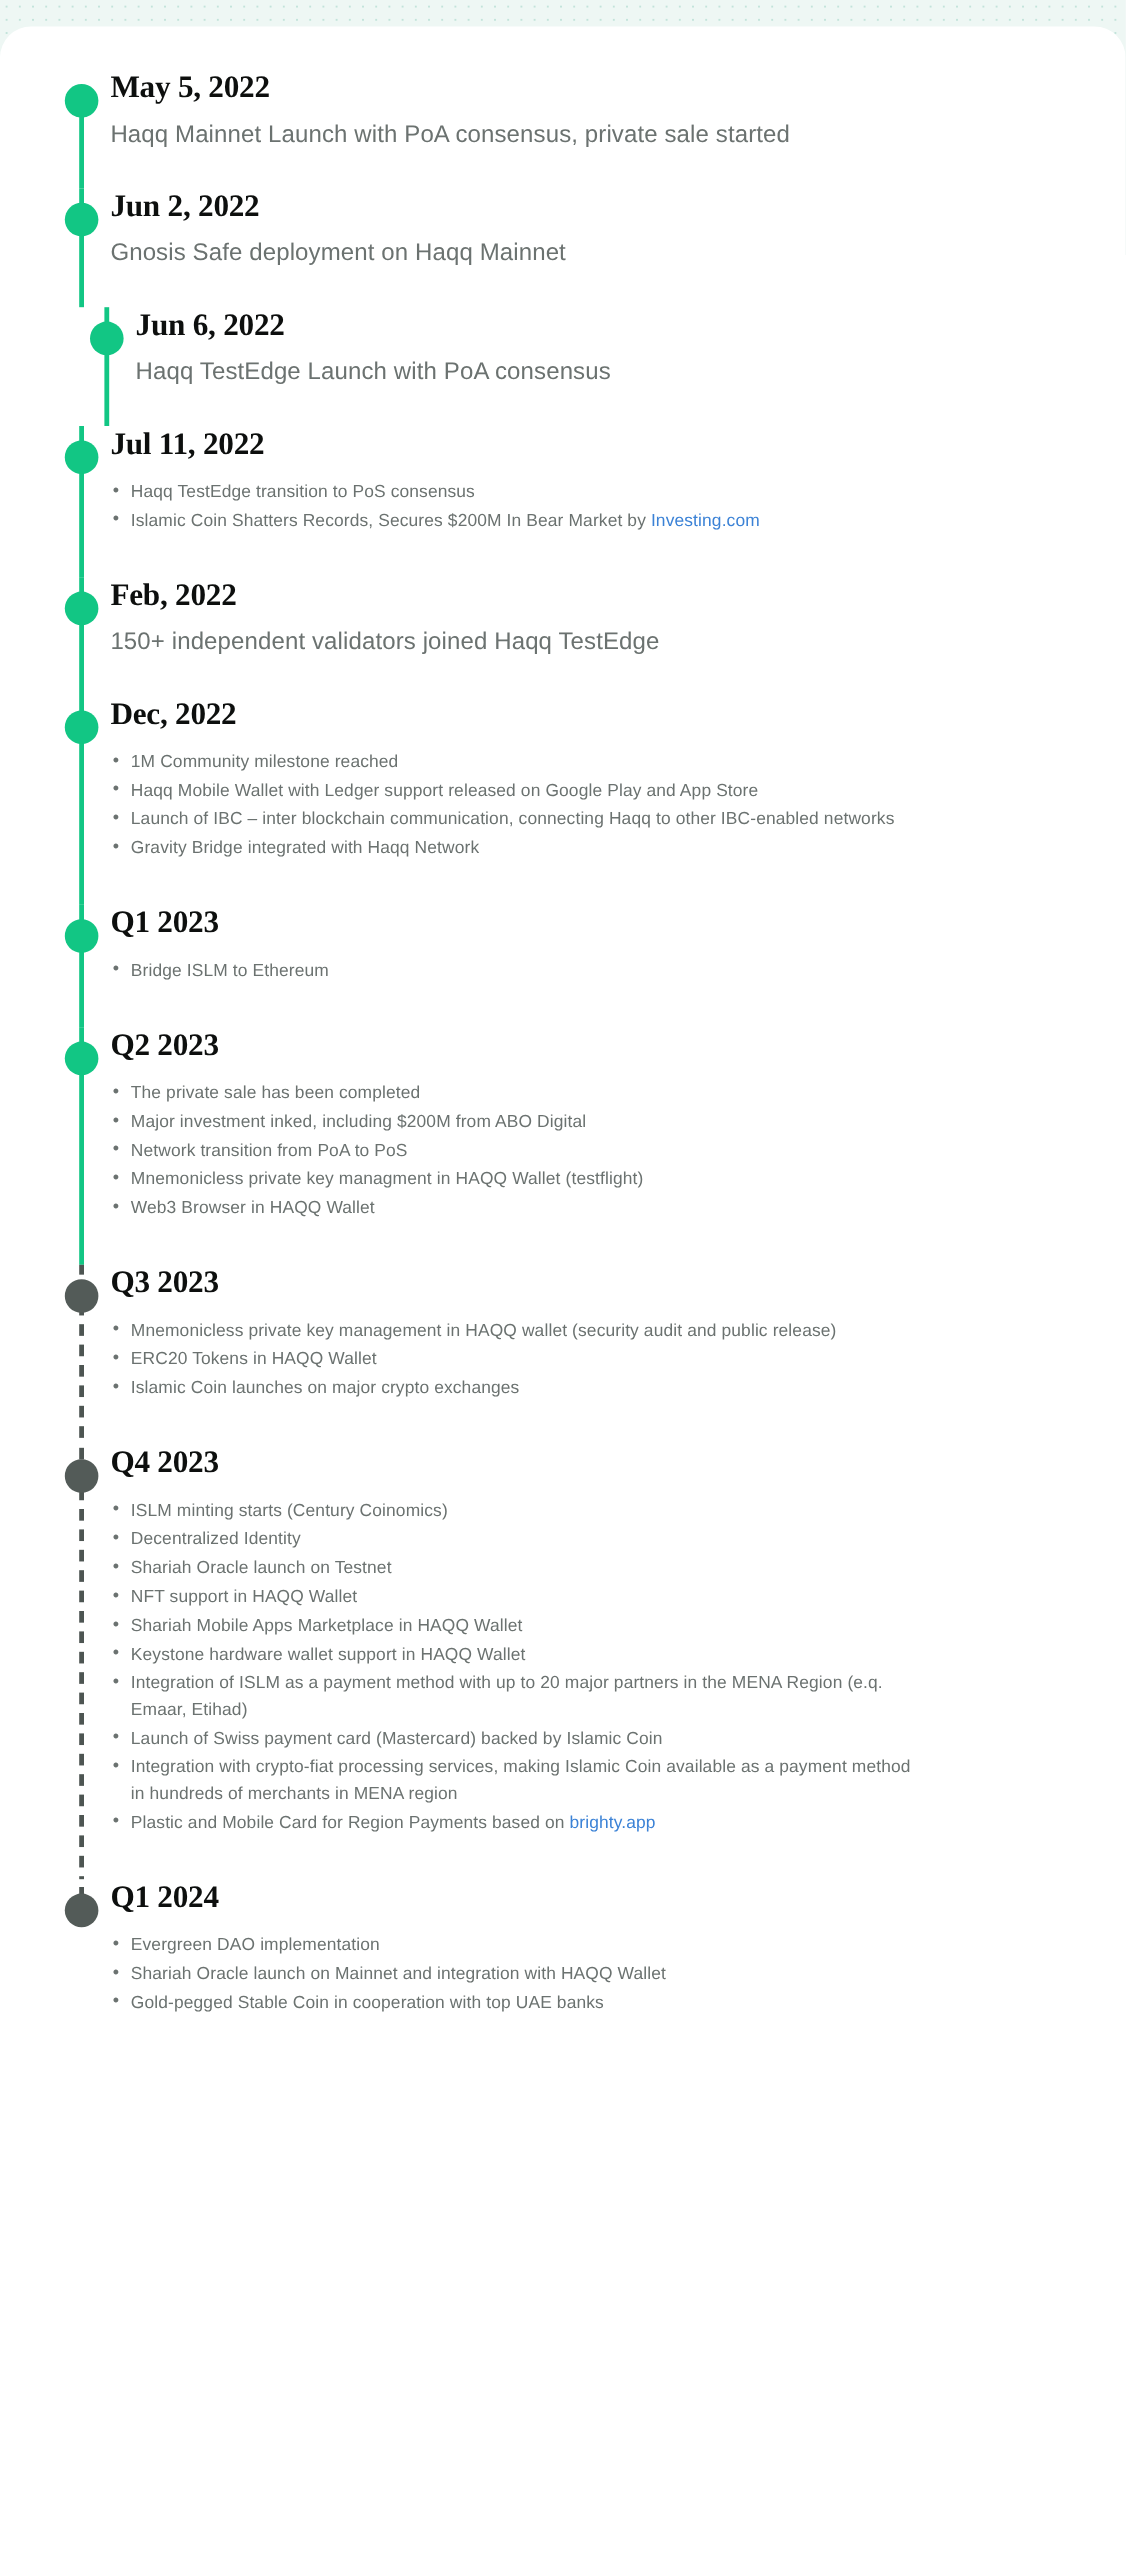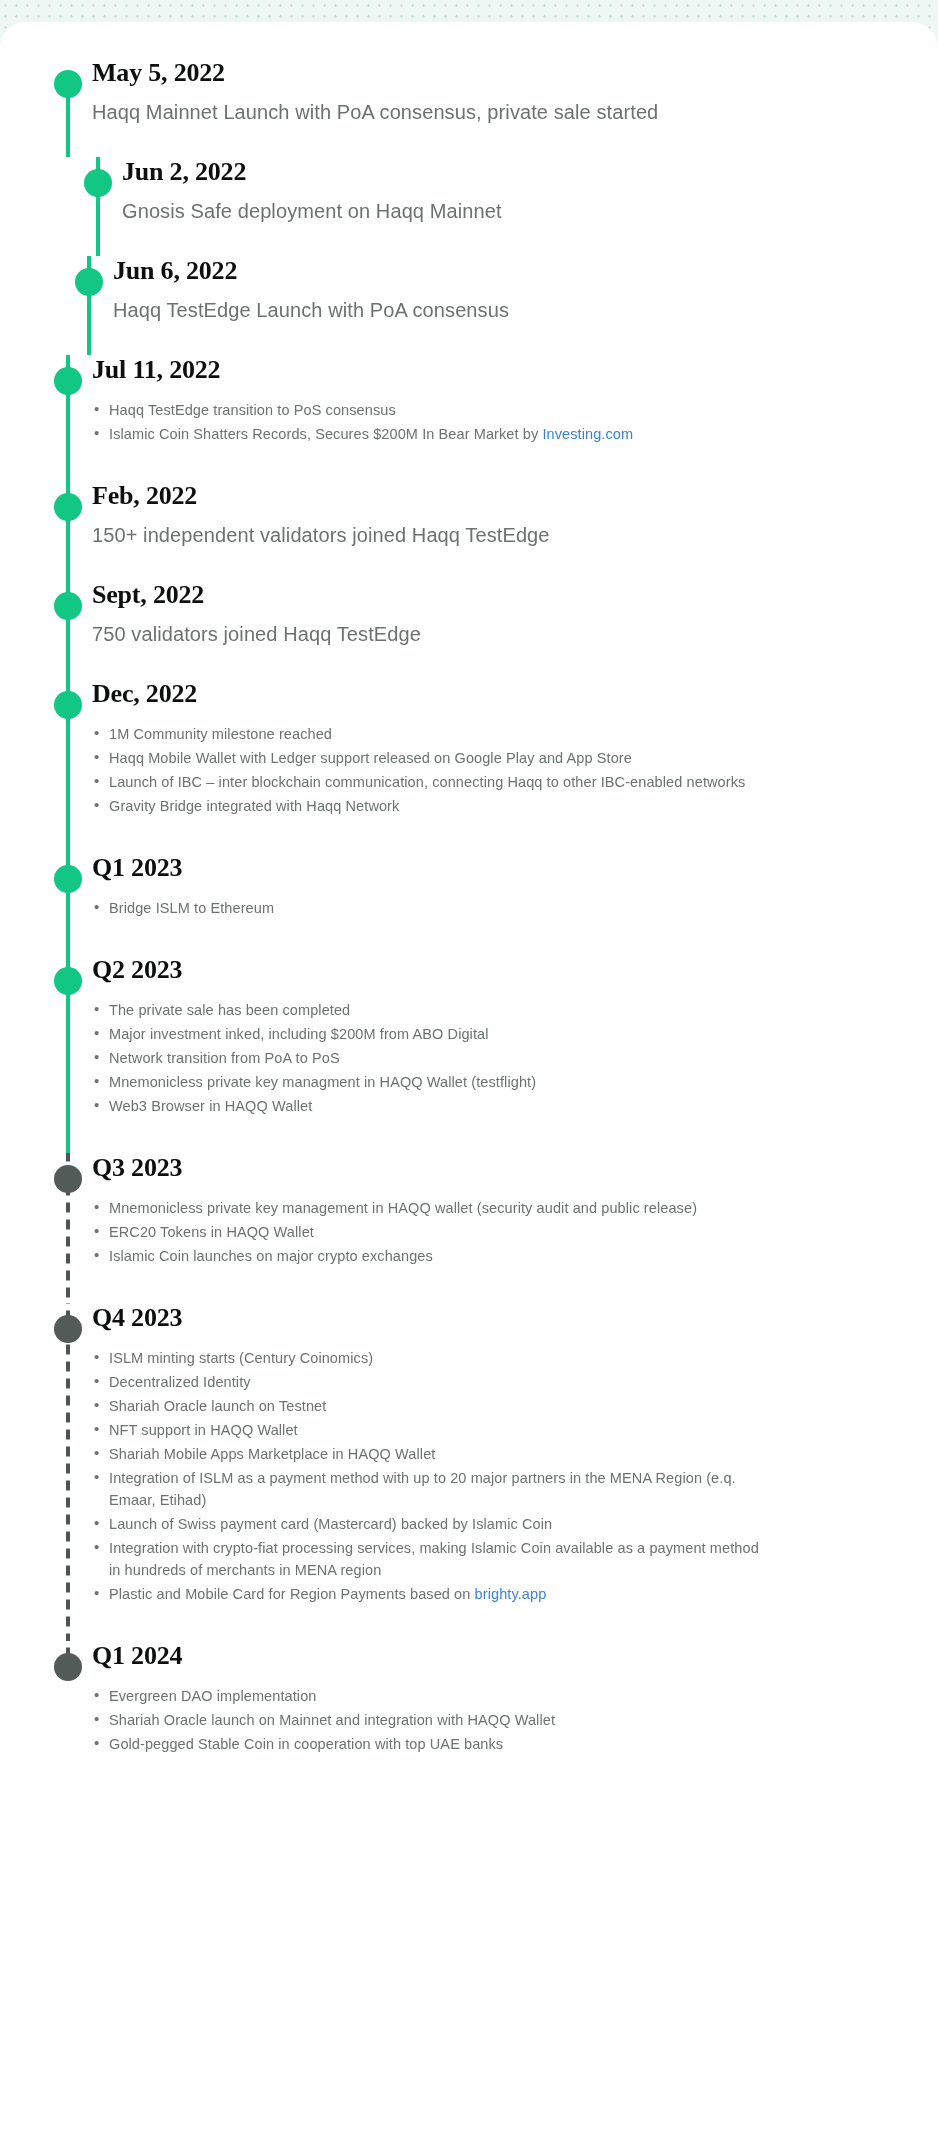--- a/index.html
+++ b/index.html
@@ -131,21 +131,21 @@
 <div id="dotted-bg"></div>
 <div id="card"></div>
 
 <div id="timeline">
     <div class="entry" style="padding-bottom: 34px;">
       <div class="rail solid head-cap"></div>
       <div class="dot done"></div>
       <div class="entry-date">May 5, 2022</div>
       <div class="entry-text">Haqq Mainnet Launch with PoA consensus, private sale started</div>
     </div>
-    <div class="entry" style="padding-bottom: 34px; margin-left: 30px;">
+    <div class="entry" style="padding-bottom: 34px;">
       <div class="rail solid"></div>
       <div class="dot done"></div>
       <div class="entry-date">Jun 2, 2022</div>
       <div class="entry-text">Gnosis Safe deployment on Haqq Mainnet</div>
     </div>
     <div class="entry" style="padding-bottom: 34px; margin-left: 21px;">
       <div class="rail solid"></div>
       <div class="dot done"></div>
       <div class="entry-date">Jun 6, 2022</div>
       <div class="entry-text">Haqq TestEdge Launch with PoA consensus</div>
@@ -157,26 +157,20 @@
       <ul class="entry-list">
         <li><span>Haqq TestEdge transition to PoS consensus</span></li>
         <li><span>Islamic Coin Shatters Records, Secures $200M In Bear Market by </span><a class="inline-link" href="#">Investing.com</a></li>
       </ul>
     </div>
     <div class="entry" style="padding-bottom: 34px;">
       <div class="rail solid"></div>
       <div class="dot done"></div>
       <div class="entry-date">Feb, 2022</div>
       <div class="entry-text">150+ independent validators joined Haqq TestEdge</div>
-    </div>
-    <div class="entry" style="padding-bottom: 34px;">
-      <div class="rail solid"></div>
-      <div class="dot done"></div>
-      <div class="entry-date">Sept, 2022</div>
-      <div class="entry-text">750 validators joined Haqq TestEdge</div>
     </div>
     <div class="entry" style="padding-bottom: 34px;">
       <div class="rail solid"></div>
       <div class="dot done"></div>
       <div class="entry-date">Dec, 2022</div>
       <ul class="entry-list">
         <li><span>1M Community milestone reached</span></li>
         <li><span>Haqq Mobile Wallet with Ledger support released on Google Play and App Store</span></li>
         <li><span>Launch of IBC – inter blockchain communication, connecting Haqq to other IBC-enabled networks</span></li>
         <li><span>Gravity Bridge integrated with Haqq Network</span></li>
@@ -215,20 +209,21 @@
     <div class="entry" style="padding-bottom: 34px;">
       <div class="rail dashed"></div>
       <div class="dot future"></div>
       <div class="entry-date">Q4 2023</div>
       <ul class="entry-list">
         <li><span>ISLM minting starts (Century Coinomics)</span></li>
         <li><span>Decentralized Identity</span></li>
         <li><span>Shariah Oracle launch on Testnet</span></li>
         <li><span>NFT support in HAQQ Wallet</span></li>
         <li><span>Shariah Mobile Apps Marketplace in HAQQ Wallet</span></li>
+        <li><span>Keystone hardware wallet support in HAQQ Wallet</span></li>
         <li><span>Integration of ISLM as a payment method with up to 20 major partners in the MENA Region (e.q. Emaar, Etihad)</span></li>
         <li><span>Launch of Swiss payment card (Mastercard) backed by Islamic Coin</span></li>
         <li><span>Integration with crypto-fiat processing services, making Islamic Coin available as a payment method in hundreds of merchants in MENA region</span></li>
         <li><span>Plastic and Mobile Card for Region Payments based on </span><a class="inline-link" href="#">brighty.app</a></li>
       </ul>
     </div>
     <div class="entry" style="padding-bottom: 34px;">
       <div class="rail dashed tail-cap"></div>
       <div class="dot future"></div>
       <div class="entry-date">Q1 2024</div>

